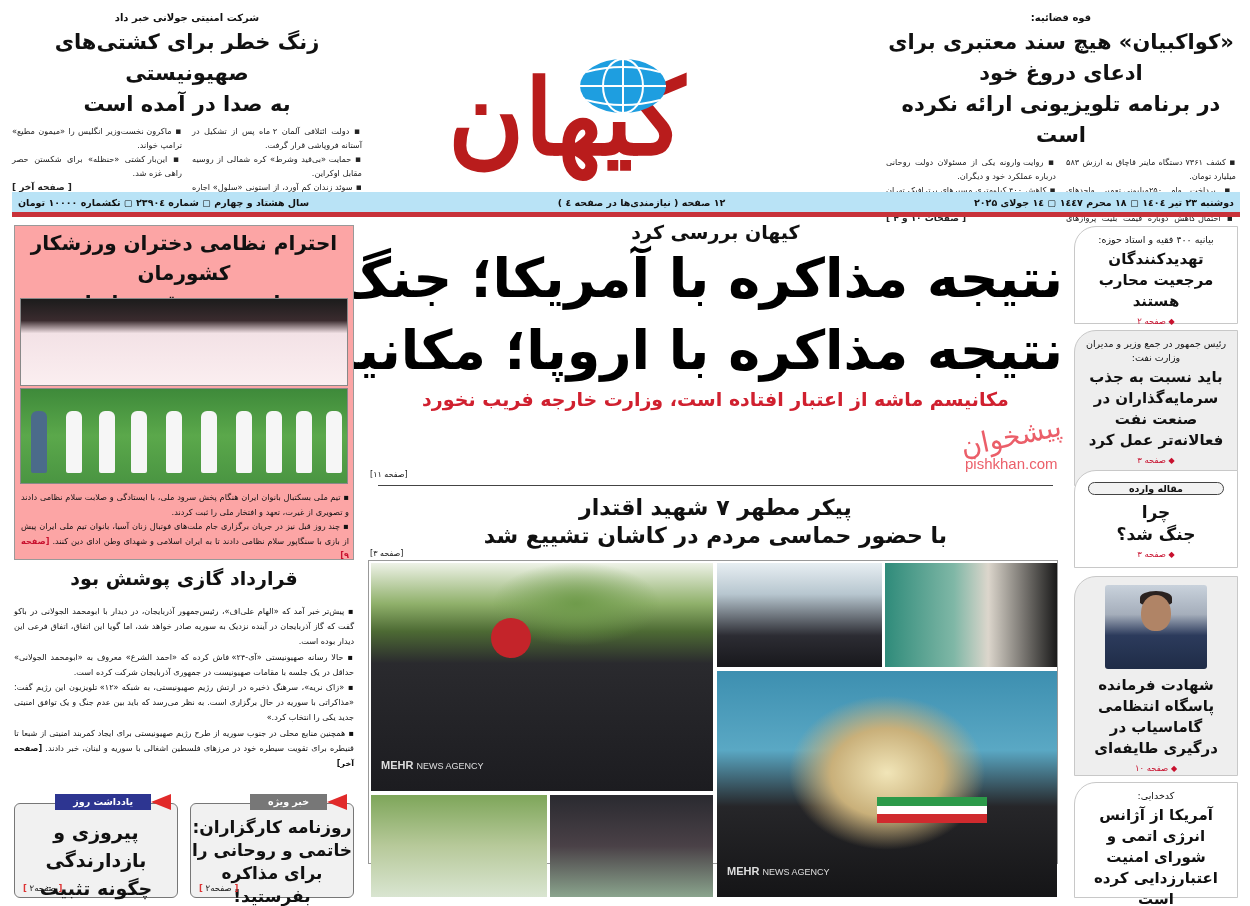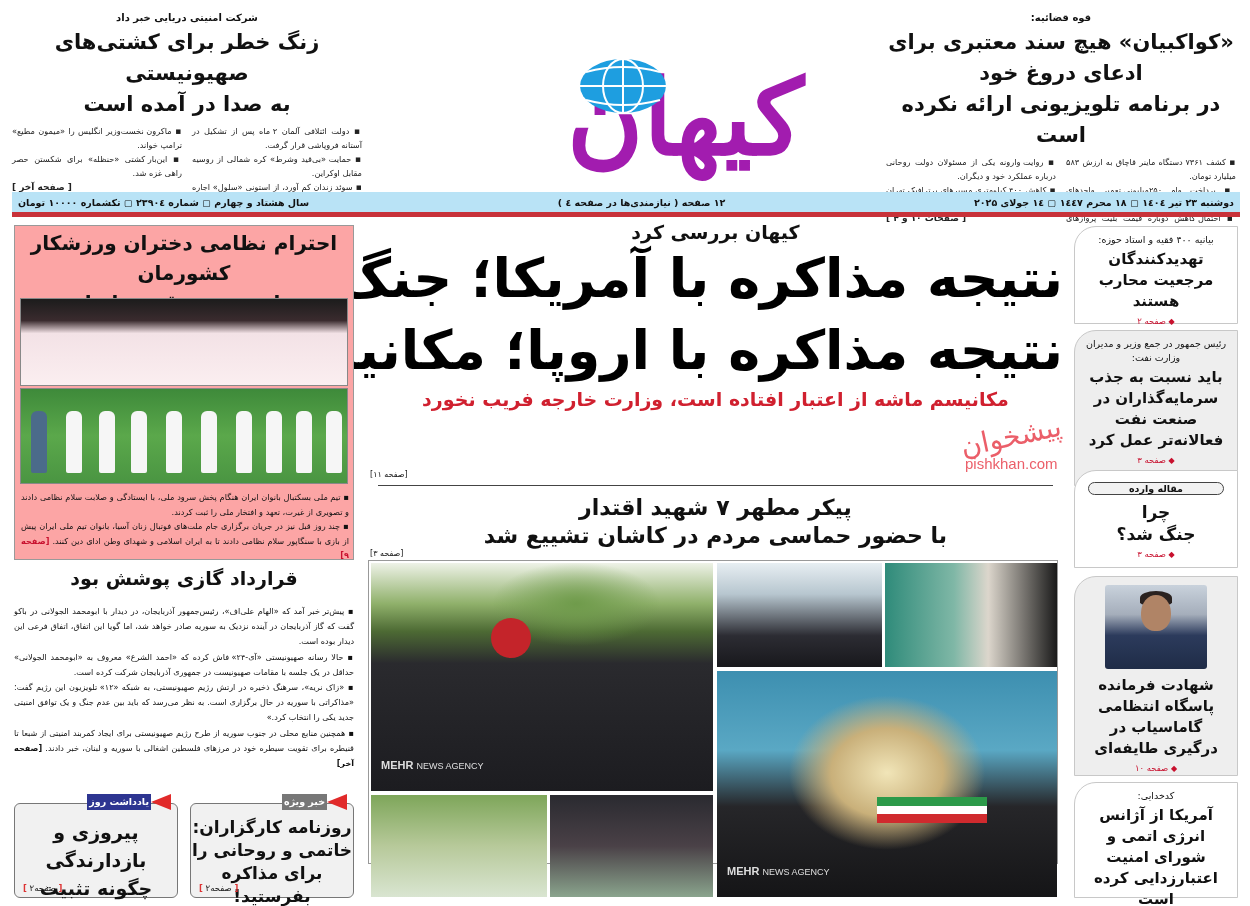--- a/index.html
+++ b/index.html
@@ -13,21 +13,21 @@
     .corner .title { font-family: "DejaVu Sans", sans-serif; font-weight: bold; font-size: 21px; line-height: 31px; letter-spacing: -0.5px; }
     .corner .bullets { display: flex; gap: 10px; margin-top: 4px; text-align: justify; }
     .corner .col { flex: 1; font-size: 8.2px; line-height: 14px; color: #222; }
     .corner .col p::before { content: "▪ "; font-size: 9px; }
     .corner .pageref { font-size: 9px; font-weight: bold; display: block; text-align: left; }
     .corner-right { right: 14px; }
     .corner-left { left: 12px; }
 
     
     .masthead { position: absolute; left: 440px; top: 25px; width: 360px; height: 160px; }
-    .masthead .logo-text { position: absolute; left: 24px; top: 38px; width: 340px; text-align: right; font-family: "DejaVu Serif", serif; font-size: 104px; font-weight: bold; line-height: 110px; letter-spacing: -2px; color: #a21caf; }
+    .masthead .logo-text { position: absolute; left: 8px; top: 38px; width: 340px; text-align: left; font-family: "DejaVu Serif", serif; font-size: 104px; font-weight: bold; line-height: 110px; letter-spacing: -2px; color: #b91c1c; }
     .masthead .globe { position: absolute; left: 138px; top: 32px; width: 90px; height: 58px; }
 
     
     .infobar { position: absolute; left: 12px; top: 192px; width: 1228px; height: 20px; background: #b9e3f6; display: flex; justify-content: space-between; align-items: center; padding: 0 6px; font-size: 9.5px; font-weight: bold; }
     .redline { position: absolute; left: 12px; top: 212px; width: 1228px; height: 5px; background: #c8323a; }
 
     
     .rbox { position: absolute; right: 12px; width: 164px; background: #eeeeee; border: 1px solid #c8c8c8; border-top-left-radius: 22px; text-align: center; padding: 6px 6px 4px; }
     .rbox.white { background: #fff; }
     .rbox .kicker { font-size: 9.5px; line-height: 14px; }
@@ -81,21 +81,21 @@
     .lbox .text p::before { content: "▪ "; }
     .lbox .ref { font-weight: bold; color: #c8102e; }
 
     .lstory { position: absolute; left: 14px; top: 565px; width: 340px; text-align: center; }
     .lstory .title { font-weight: bold; font-size: 19px; line-height: 27px; letter-spacing: -0.5px; }
     .lstory .text { margin-top: 12px; font-size: 8.1px; line-height: 15.2px; text-align: justify; }
     .lstory .text p::before { content: "▪ "; }
     .lstory .ref { font-weight: bold; }
 
     .tagbox { position: absolute; top: 803px; height: 95px; border: 1px solid #777; border-radius: 6px; background: #f1f1f1; text-align: center; }
-    .tagbox .tag { position: absolute; top: -10px; right: 26px; height: 16px; padding: 0 2px; font-size: 9.5px; font-weight: bold; color: #fff; line-height: 16px; }
+    .tagbox .tag { position: absolute; top: -10px; right: 26px; height: 16px; padding: 0 18px; font-size: 9.5px; font-weight: bold; color: #fff; line-height: 16px; }
     .tagbox .arrow { position: absolute; top: -10px; right: 6px; width: 0; height: 0; border-top: 8px solid transparent; border-bottom: 8px solid transparent; border-right: 20px solid #e12a2a; }
     .tagbox .title { font-weight: bold; font-size: 19px; line-height: 26px; margin-top: 12px; }
     .tagbox .ref { position: absolute; left: 8px; bottom: 4px; font-size: 8.5px; }
     .tagbox .ref b { color: #d33; }
     .tag-blue { background: #2d3591; }
     .tag-gray { background: #777; }
   </style>
 </head>
 <body>
 
@@ -127,21 +127,21 @@
       <line x1="2" y1="29" x2="88" y2="29"></line>
       <line x1="45" y1="2" x2="45" y2="56"></line>
       <ellipse cx="45" cy="29" rx="20" ry="27"></ellipse>
       <path d="M8 15 Q45 5 82 15"></path>
       <path d="M8 43 Q45 53 82 43"></path>
     </g>
   </svg>
 </div>
 
 <div class="corner corner-left">
-  <div class="kicker">شرکت امنیتی دریایی خبر داد</div>
+  <div class="kicker">شرکت امنیتی جولانی خبر داد</div>
   <div class="title">
     <div>زنگ خطر برای کشتی‌های صهیونیستی</div>
     <div>به صدا در آمده است</div>
   </div>
   <div class="bullets">
     <div class="col">
       <p>دولت ائتلافی آلمان ۲ ماه پس از تشکیل در آستانه فروپاشی قرار گرفت.</p>
       <p>حمایت «بی‌قید وشرط» کره شمالی از روسیه مقابل اوکراین.</p>
       <p>سوئد زندان کم آورد، از استونی «سلول» اجاره کرد!</p>
     </div>

